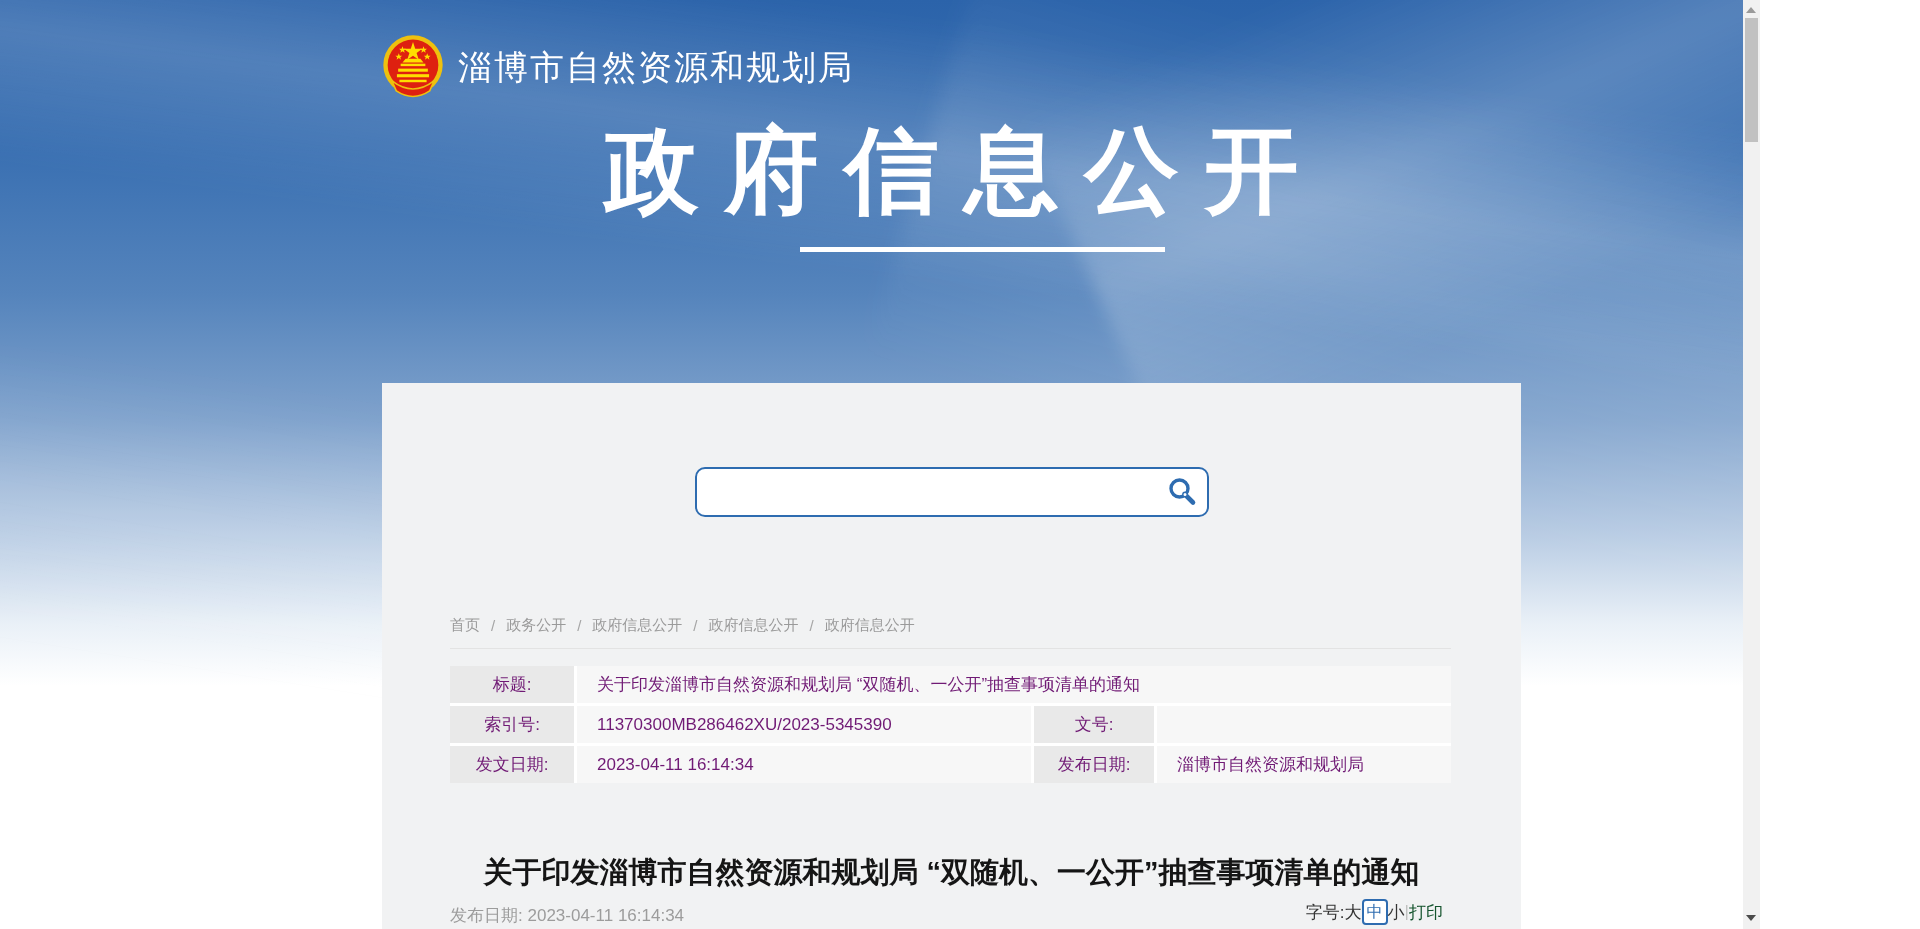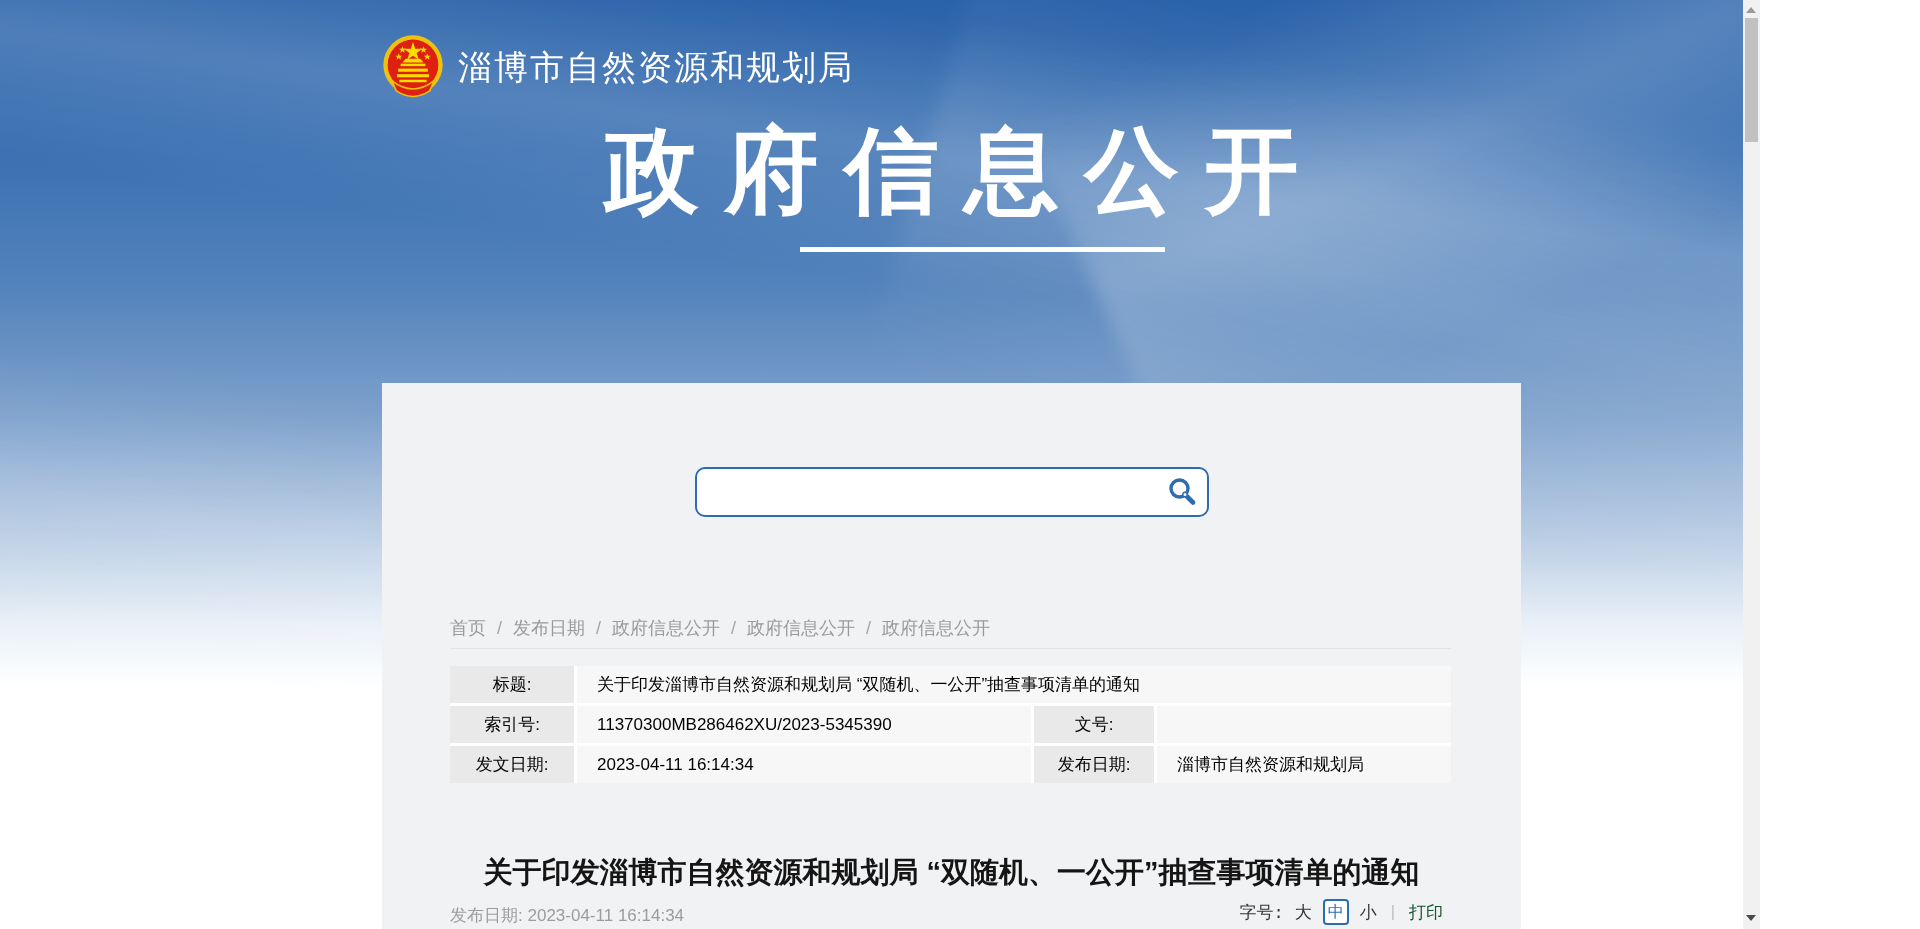--- a/index.html
+++ b/index.html
@@ -34,38 +34,38 @@
   
   .panel { position:absolute; left:382px; top:383px; width:1139px; height:546px; background:#f1f2f3; }
 
   .search-box { position:absolute; left:313px; top:84px; width:514px; height:50px;
                 background:#fff; border:2px solid #2e6cb0; border-radius:10px; display:flex; align-items:center; overflow:hidden; }
   .search-input { flex:1; height:100%; border:none; outline:none; background:transparent; padding:0 14px; font-size:18px; color:#333;
                   font-family:"Liberation Sans","DejaVu Sans",sans-serif; }
   .search-btn { width:50px; height:100%; border:none; background:transparent; cursor:pointer; display:flex; align-items:center; justify-content:center; }
 
   .breadcrumb { position:absolute; left:68px; top:233px; display:flex; align-items:center; gap:11px;
-                font-size:18px; color:#9a9a9a; white-space:nowrap; }
+                font-size:15px; color:#9a9a9a; white-space:nowrap; }
   .breadcrumb .bc-item { cursor:pointer; }
   .breadcrumb .bc-sep { color:#a5a5a5; }
   .bc-divider-line { position:absolute; left:68px; top:265px; width:1001px; height:1px; background:#e3e3e3; }
 
   .info-table { position:absolute; left:68px; top:283px; width:1001px; display:grid;
                 grid-template-columns:124px 454px 120px 294px; grid-auto-rows:37px; gap:3px; background:#fff; }
-  .cell { display:flex; align-items:center; font-size:17px; color:#000000; overflow:hidden; white-space:nowrap; }
+  .cell { display:flex; align-items:center; font-size:17px; color:#701a75; overflow:hidden; white-space:nowrap; }
   .cell.label { background:#e9e9e9; justify-content:center; }
   .cell.value { background:#f7f7f7; padding:0 20px; }
   .cell.span3 { grid-column:2 / 5; }
 
   .article-title { position:absolute; left:0; top:470px; width:1139px; text-align:center;
                    font-size:29px; font-weight:bold; color:#151515; white-space:nowrap; }
 
   .meta-left { position:absolute; left:68px; top:521px; font-size:17px; color:#9c9c9c; white-space:nowrap; }
-  .meta-right { position:absolute; right:78px; top:516px; display:flex; align-items:center; gap:11px;
-                font-size:17px; color:#333; white-space:nowrap;font-family:Liberation Mono, monospace; }
+  .meta-right { position:absolute; right:78px; top:516px; display:flex; align-items:center; 
+                font-size:17px; color:#333; white-space:nowrap; }
   .meta-right .fs-label { color:#333; }
   .fs-btn { cursor:pointer; color:#333; }
   .fs-btn.active { width:26px; height:26px; border:2px solid #2e6cb0; border-radius:4px; color:#2e6cb0;
                    background:#fff; display:flex; align-items:center; justify-content:center; font-size:16px; }
   .meta-sep { color:#c0c0c0; }
   .print-btn { cursor:pointer; color:#14532d; }
 
   
   .scrollbar { position:absolute; right:0; top:0; width:17px; height:929px; background:#f1f1f1; z-index:99; }
   .sb-up { position:absolute; top:7px; left:3px; width:0; height:0;
@@ -119,21 +119,21 @@
           <circle cx="13.5" cy="12.5" r="8.5" fill="none" stroke="#2e6cb0" stroke-width="3.4"></circle>
           <line x1="20.5" y1="20" x2="27" y2="26.5" stroke="#2e6cb0" stroke-width="4.6" stroke-linecap="round"></line>
           <circle cx="19" cy="18.5" r="2.2" fill="#ffffff" stroke="#2e6cb0" stroke-width="1.4"></circle>
         </svg>
       </button>
     </div>
 
     <div class="breadcrumb">
       <span class="bc-item">首页</span>
       <span class="bc-sep">/</span>
-      <span class="bc-item">发布日期</span>
+      <span class="bc-item">政务公开</span>
       <span class="bc-sep">/</span>
       <span class="bc-item">政府信息公开</span>
       <span class="bc-sep">/</span>
       <span class="bc-item">政府信息公开</span>
       <span class="bc-sep">/</span>
       <span class="bc-item">政府信息公开</span>
     </div>
     <div class="bc-divider-line"></div>
 
     <div class="info-table">

